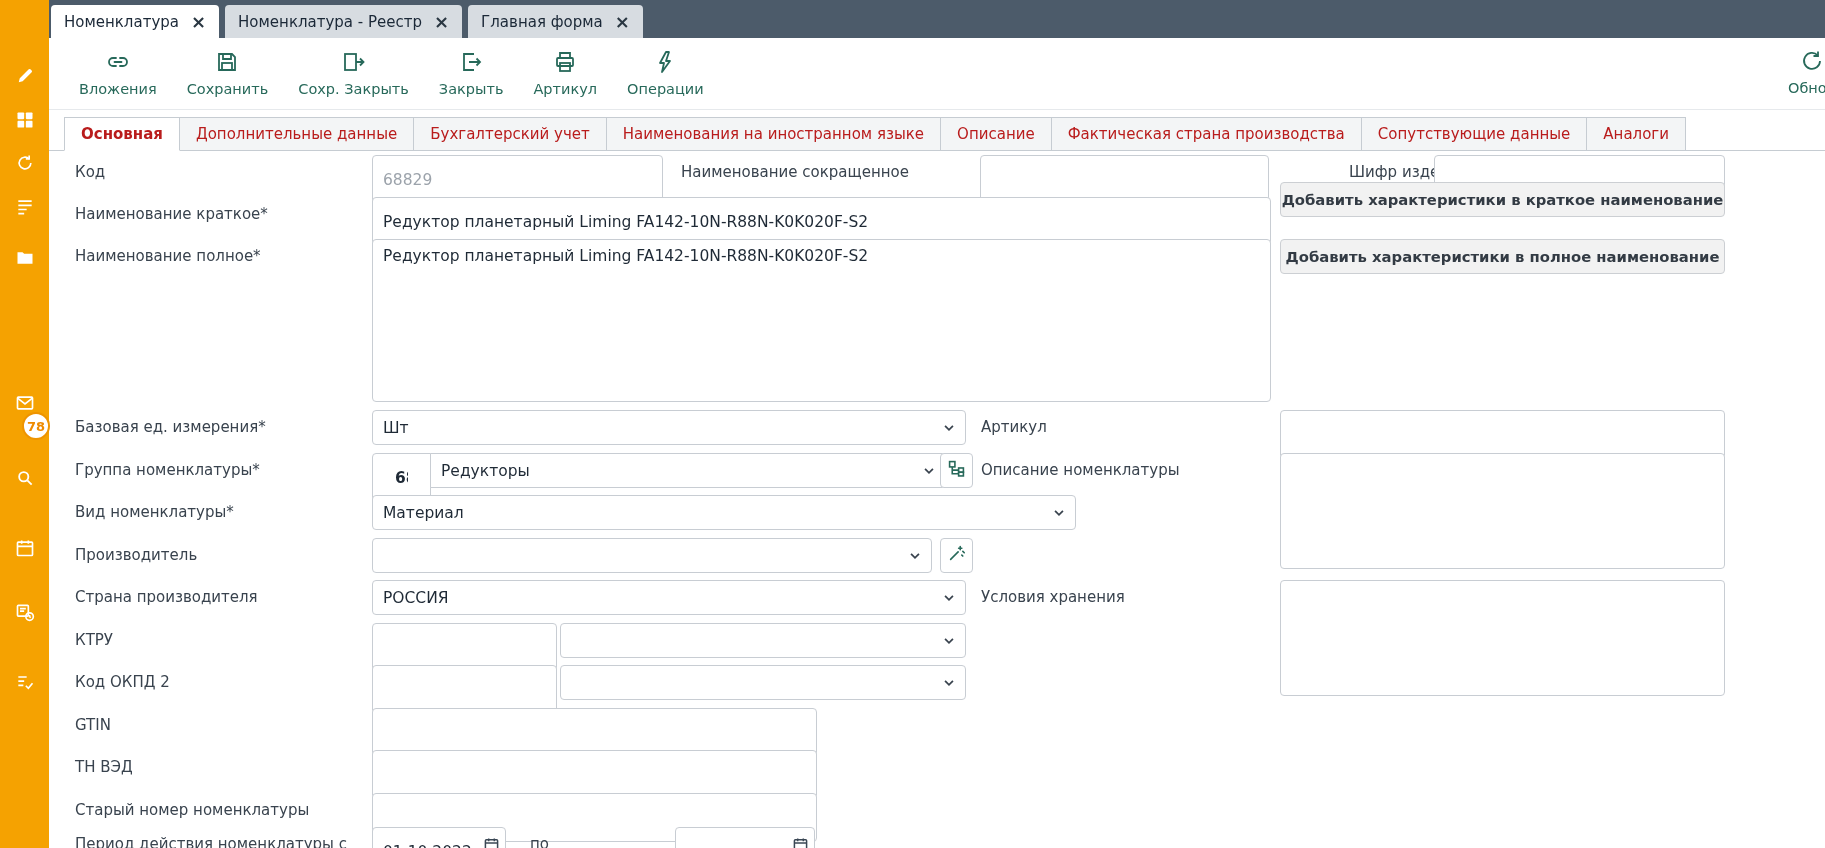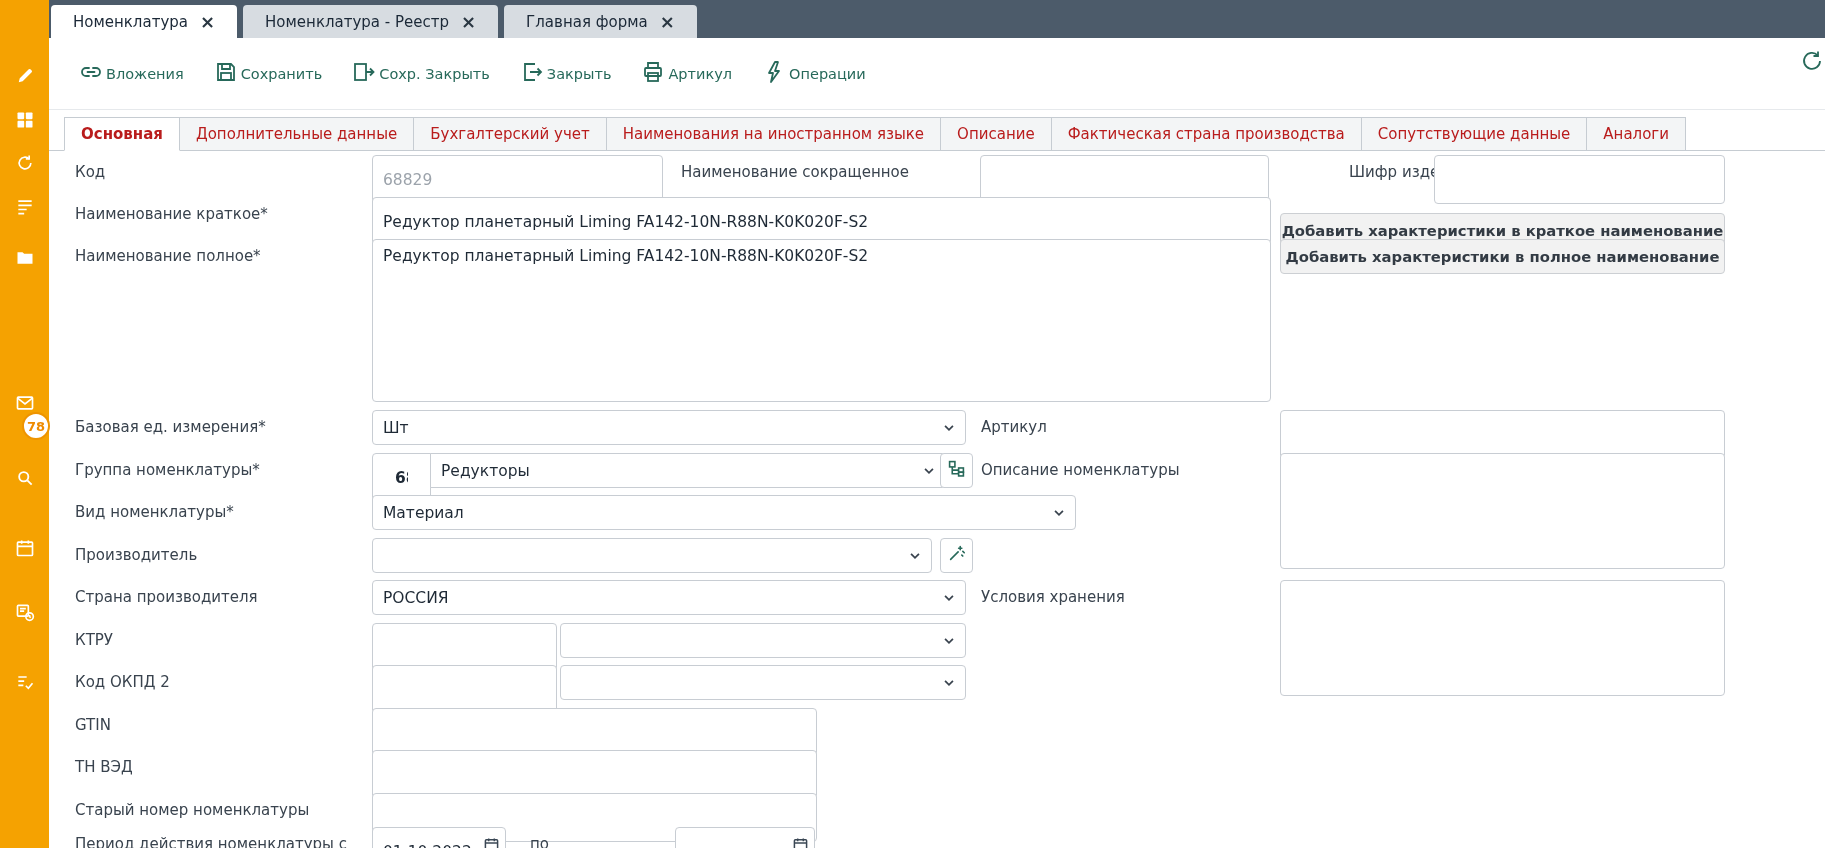--- a/index.html
+++ b/index.html
@@ -12,29 +12,29 @@
   .sb-icon { position:absolute; left:0; width:49px; display:flex; justify-content:center; cursor:pointer; }
   .badge { position:absolute; left:22px; top:412px; width:28px; height:28px; border-radius:50%;
            background:#fff; border:2px solid #EE9400; color:#EE8A00; font-size:13px; font-weight:bold;
            display:flex; align-items:center; justify-content:center; z-index:5; }
 
   
   .main { position:relative; flex:1; min-width:0; display:flex; flex-direction:column; background:#fff; }
 
   
   .tabbar { height:38px; flex:none; background:#4C5B6A; display:flex; align-items:flex-end; padding-left:2px; gap:6px; }
-  .wtab { height:33px; display:flex; align-items:center; gap:12px; padding:0 22px;
+  .wtab { height:33px; display:flex; align-items:center; gap:12px; padding:0 13px;
           background:#D7DCE1; border-radius:4px 4px 0 0; font-size:15px; color:#1B2837; cursor:pointer; white-space:nowrap; }
   .wtab.active { background:#fff; }
   .wtab-x { font-size:18px; font-weight:bold; color:#2A3742; line-height:1; cursor:pointer; }
 
   
   .toolbar { height:72px; flex:none; background:#fff; border-bottom:1px solid #E6E9EC;
              display:flex; align-items:center; padding-left:30px; gap:30px; position:relative; }
-  .titem { display:flex; flex-direction:row; align-items:center; gap:3px; cursor:pointer; }
+  .titem { display:flex; flex-direction:column; align-items:center; gap:3px; cursor:pointer; }
   .titem .tlabel { font-size:14.5px; color:#27695A; white-space:nowrap; }
   .titem.refresh { position:absolute; left:1739px; top:11px; width:120px; align-items:flex-start; }
   .titem.refresh .ticon { margin-left:12px; }
 
   
   .ftabs { height:41px; flex:none; background:#fff; border-bottom:1px solid #C6CCD2;
            display:flex; align-items:flex-end; padding-left:15px; }
   .ftab { height:34px; padding:0 16px; display:flex; align-items:center; font-size:15px; color:#b91c1c;
           background:#F3F5F6; border:1px solid #C6CCD2; margin-bottom:-1px; cursor:pointer; white-space:nowrap; }
   .ftab + .ftab { margin-left:-1px; }
@@ -230,21 +230,21 @@
 
       <div class="lbl" style="left:26px;top:4px">Код</div>
       <input class="inp disabled" style="left: 323px; top: 4px; width: 291px;" value="68829">
       <div class="lbl" style="left:632px;top:4px">Наименование сокращенное</div>
       <input class="inp" style="left: 931px; top: 4px; width: 289px;" value="">
       <div class="lbl" style="left:1300px;top:4px">Шифр изделия</div>
       <input class="inp" style="left: 1385px; top: 4px; width: 291px;" value="">
 
       <div class="lbl" style="left:26px;top:46px">Наименование краткое*</div>
       <input class="inp" style="left: 323px; top: 46px; width: 899px;" value="Редуктор планетарный Liming FA142-10N-R88N-K0K020F-S2">
-      <button class="btn" style="left:1231px;top:62px;width:445px">Добавить характеристики в краткое наименование</button>
+      <button class="btn" style="left:1231px;top:31px;width:445px">Добавить характеристики в краткое наименование</button>
 
       <div class="lbl" style="left:26px;top:88px">Наименование полное*</div>
       <textarea class="ta" style="left: 323px; top: 88px; width: 899px; height: 163px;">Редуктор планетарный Liming FA142-10N-R88N-K0K020F-S2</textarea>
       <button class="btn" style="left:1231px;top:88px;width:445px">Добавить характеристики в полное наименование</button>
 
       <div class="lbl" style="left:26px;top:259px">Базовая ед. измерения*</div>
       <div class="sel" style="left:323px;top:259px;width:594px">
         <span>Шт</span>
         <span class="chev"><svg viewBox="0 0 16 16" width="14" height="14" fill="none" stroke="#39434E" stroke-width="2">
               <path d="M3.5 5.5L8 10l4.5-4.5"></path>

